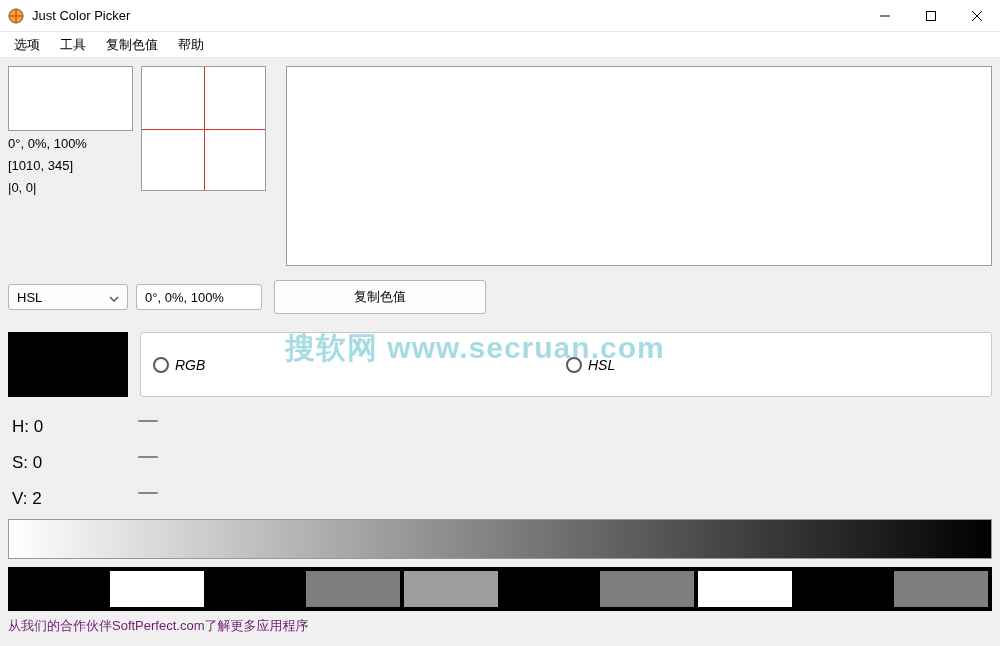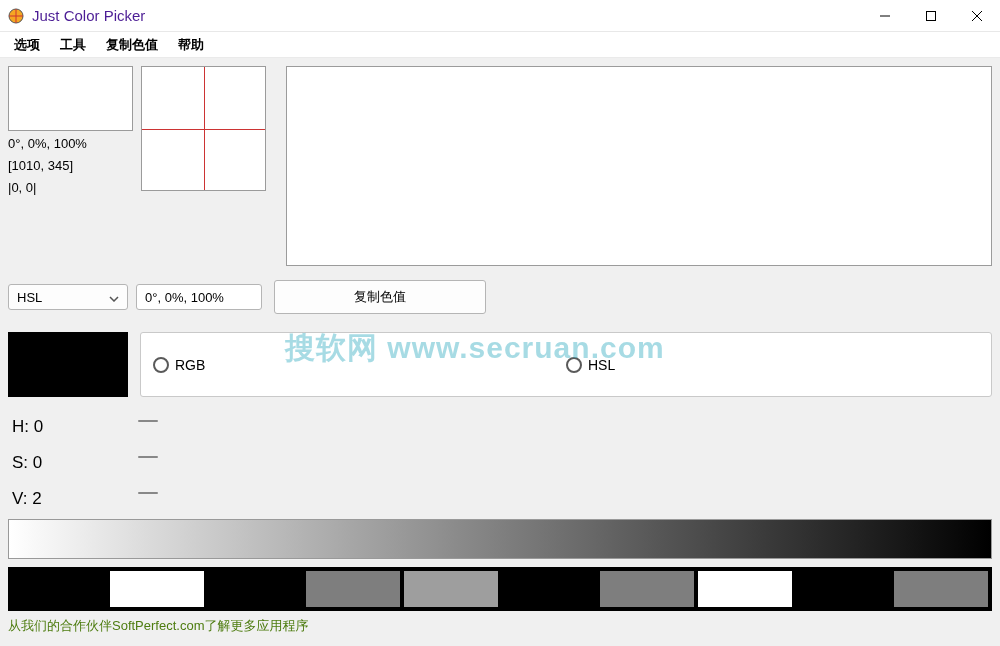--- a/index.html
+++ b/index.html
@@ -17,64 +17,64 @@
   
   .titlebar {
     height: 32px;
     background: #fff;
     display: flex;
     align-items: center;
     padding: 0 0 0 8px;
     border-bottom: 1px solid #e8e8e8;
   }
   .title-icon { width:16px; height:16px; margin-right:8px; display:inline-flex; }
-  .title-text { font-size: 15px; color: #4c1d95; }
+  .title-text { font-size: 13px; color: #000000; }
   .title-controls { margin-left:auto; display:flex; }
   .title-btn { width:46px; height:32px; display:flex; align-items:center; justify-content:center; }
 
   
   .menubar { height:26px; background:#fff; display:flex; align-items:center; padding:0 4px; border-bottom:1px solid #eaeaea;}
-  .menu-item { padding:3px 10px; font-size:13px;font-weight:bold; }
+  .menu-item { padding:3px 10px; font-size:13px; }
 
   
   .content { flex:1; padding:8px; background:#f0f0f0; position:relative;}
 
   .upper { display:flex; gap:8px; }
   .swatch-col { display:flex; flex-direction:column; }
   .swatch-box { width:125px; height:65px; border:1px solid #9b9b9b; background:#fff; }
   .coord-text { font-size:13px; line-height:18px; margin-top:4px; }
   .mag-box { width:125px; height:125px; border:1px solid #9b9b9b; background:#fff; position:relative; }
   .mag-box::before { content:""; position:absolute; left:0; right:0; top:50%; height:1px; background:#c33; }
   .mag-box::after { content:""; position:absolute; top:0; bottom:0; left:50%; width:1px; background:#c33; }
   .big-box { flex:1; height:200px; border:1px solid #9b9b9b; background:#fff; margin-left:12px;}
 
   .row2 { display:flex; gap:8px; margin-top:14px; align-items:center;}
   .select { width:120px; height:26px; border:1px solid #b5b5b5; border-radius:3px; background:#fdfdfd; display:flex; align-items:center; justify-content:space-between; padding:0 8px;}
   .textfield { width:126px; height:26px; border:1px solid #b5b5b5; border-radius:3px; background:#fff; padding:0 8px; display:flex; align-items:center;}
   .copy-btn { width:212px; height:34px; border:1px solid #b5b5b5; border-radius:3px; background:#fdfdfd; display:flex; align-items:center; justify-content:center; margin-left:4px;}
 
-  .row3 { display:flex; gap:12px; margin-top:18px; }
+  .row3 { display:flex; gap:12px; margin-top:18px;font-style:italic; }
   .black-box { width:120px; height:65px; background:#000; }
   .radio-panel { flex:1; height:65px; border:1px solid #c9c9c9; border-radius:3px; background:#fff; display:flex; align-items:center; padding:0 12px; }
   .radio-group { flex:1; display:flex; align-items:center; gap:6px;}
   .radio { width:16px; height:16px; border:2px solid #5a5a5a; border-radius:50%; display:inline-flex; align-items:center; justify-content:center; background:#fff;}
   .radio.selected { border-color:#0078d7; }
   .radio.selected::after { content:""; width:8px; height:8px; background:#0078d7; border-radius:50%; }
   .radio-label { font-size:14px; }
 
   .slider-row { display:flex; align-items:center; margin-top:12px; height:24px;}
   .slider-label { width:130px; font-size:17px; padding-left:4px;margin-top:12px;}
   .slider-track { height:2px; width:20px; background:#888; border-radius:1px; }
 
   .gradient-bar { height:40px; margin-top:14px; border:1px solid #999; background:linear-gradient(to right,#fff,#000); }
 
   .palette-row { height:44px; margin-top:8px; display:flex; gap:4px; background:#000; padding:4px;}
   .palette-cell { flex:1; }
 
-  .link { color:#4d7c0f; font-size:13px; margin-top:6px; display:inline-block;}
+  .link { color:#701a75; font-size:13px; margin-top:6px; display:inline-block;}
 
   .watermark { position:absolute; left:285px; top:270px; font-size:30px; font-weight:bold; color:rgba(60,175,195,0.45); pointer-events:none; letter-spacing:1px; font-family:Arial,sans-serif; white-space:nowrap;}
 </style>
 </head>
 <body>
 
 <div class="titlebar">
   <span class="title-icon">
     <svg viewBox="0 0 16 16" width="16" height="16">
         <circle cx="8" cy="8" r="7" fill="#f5a623" stroke="#555" stroke-width="1"></circle>

